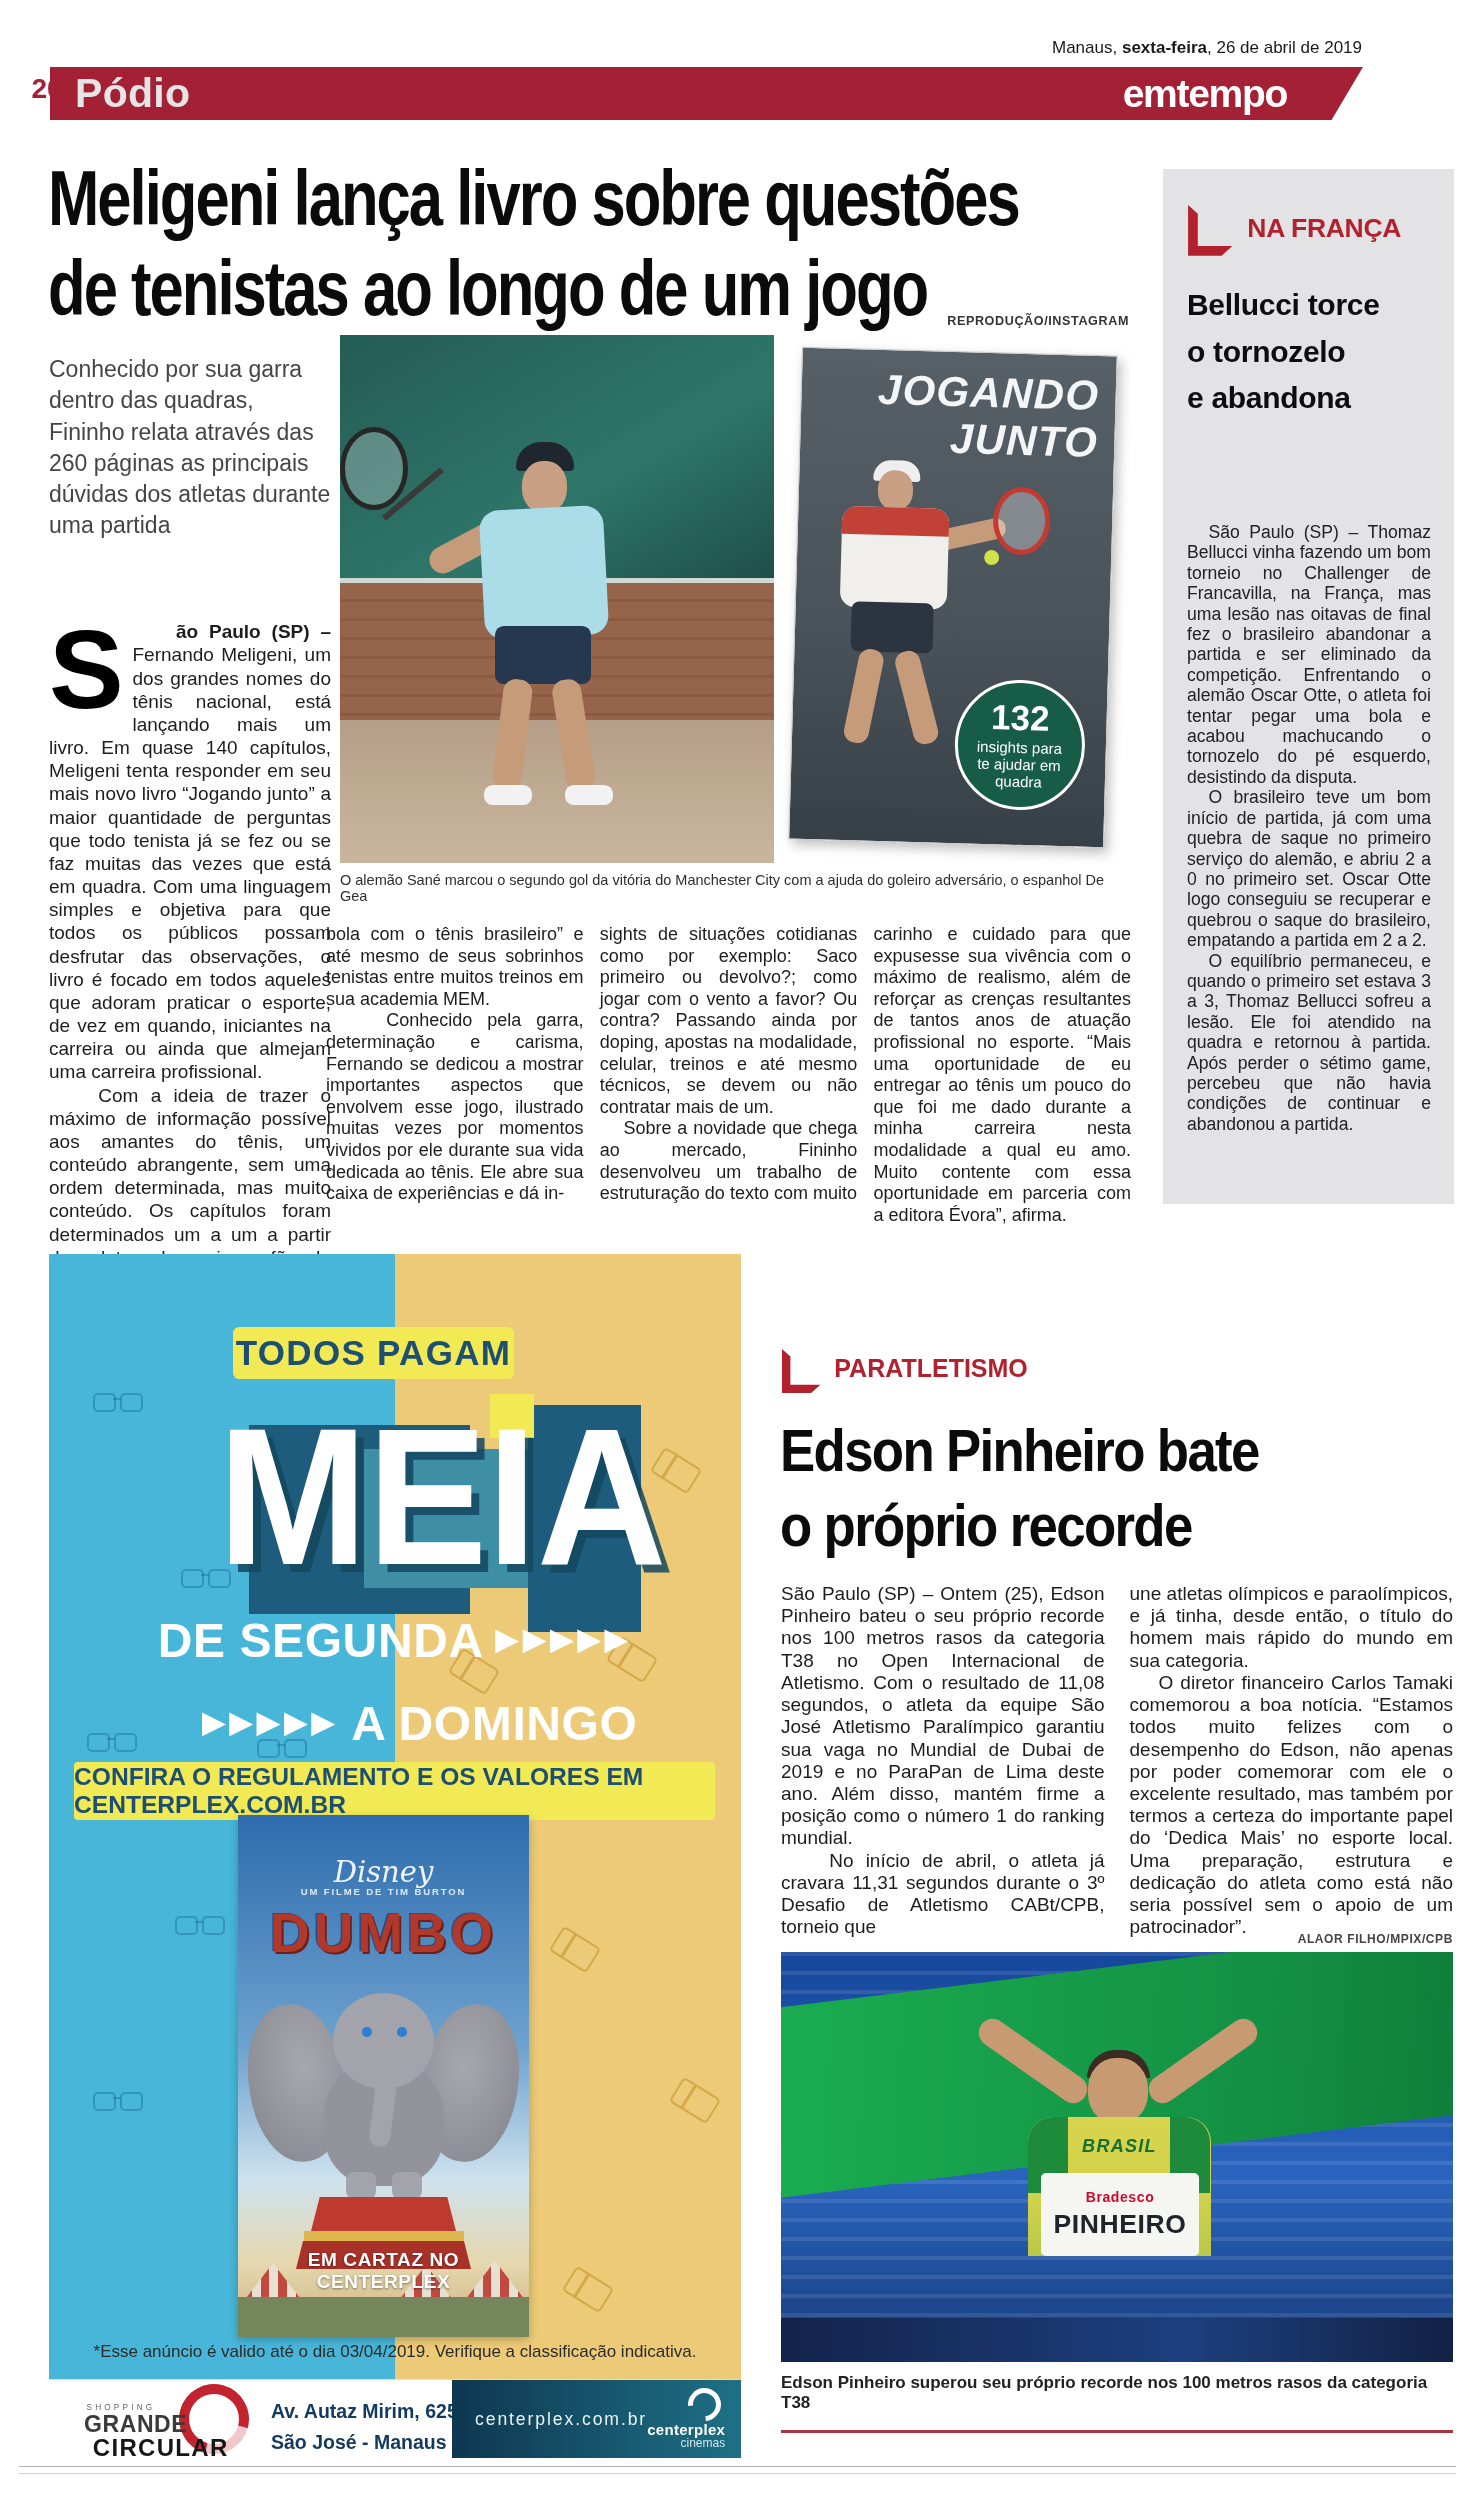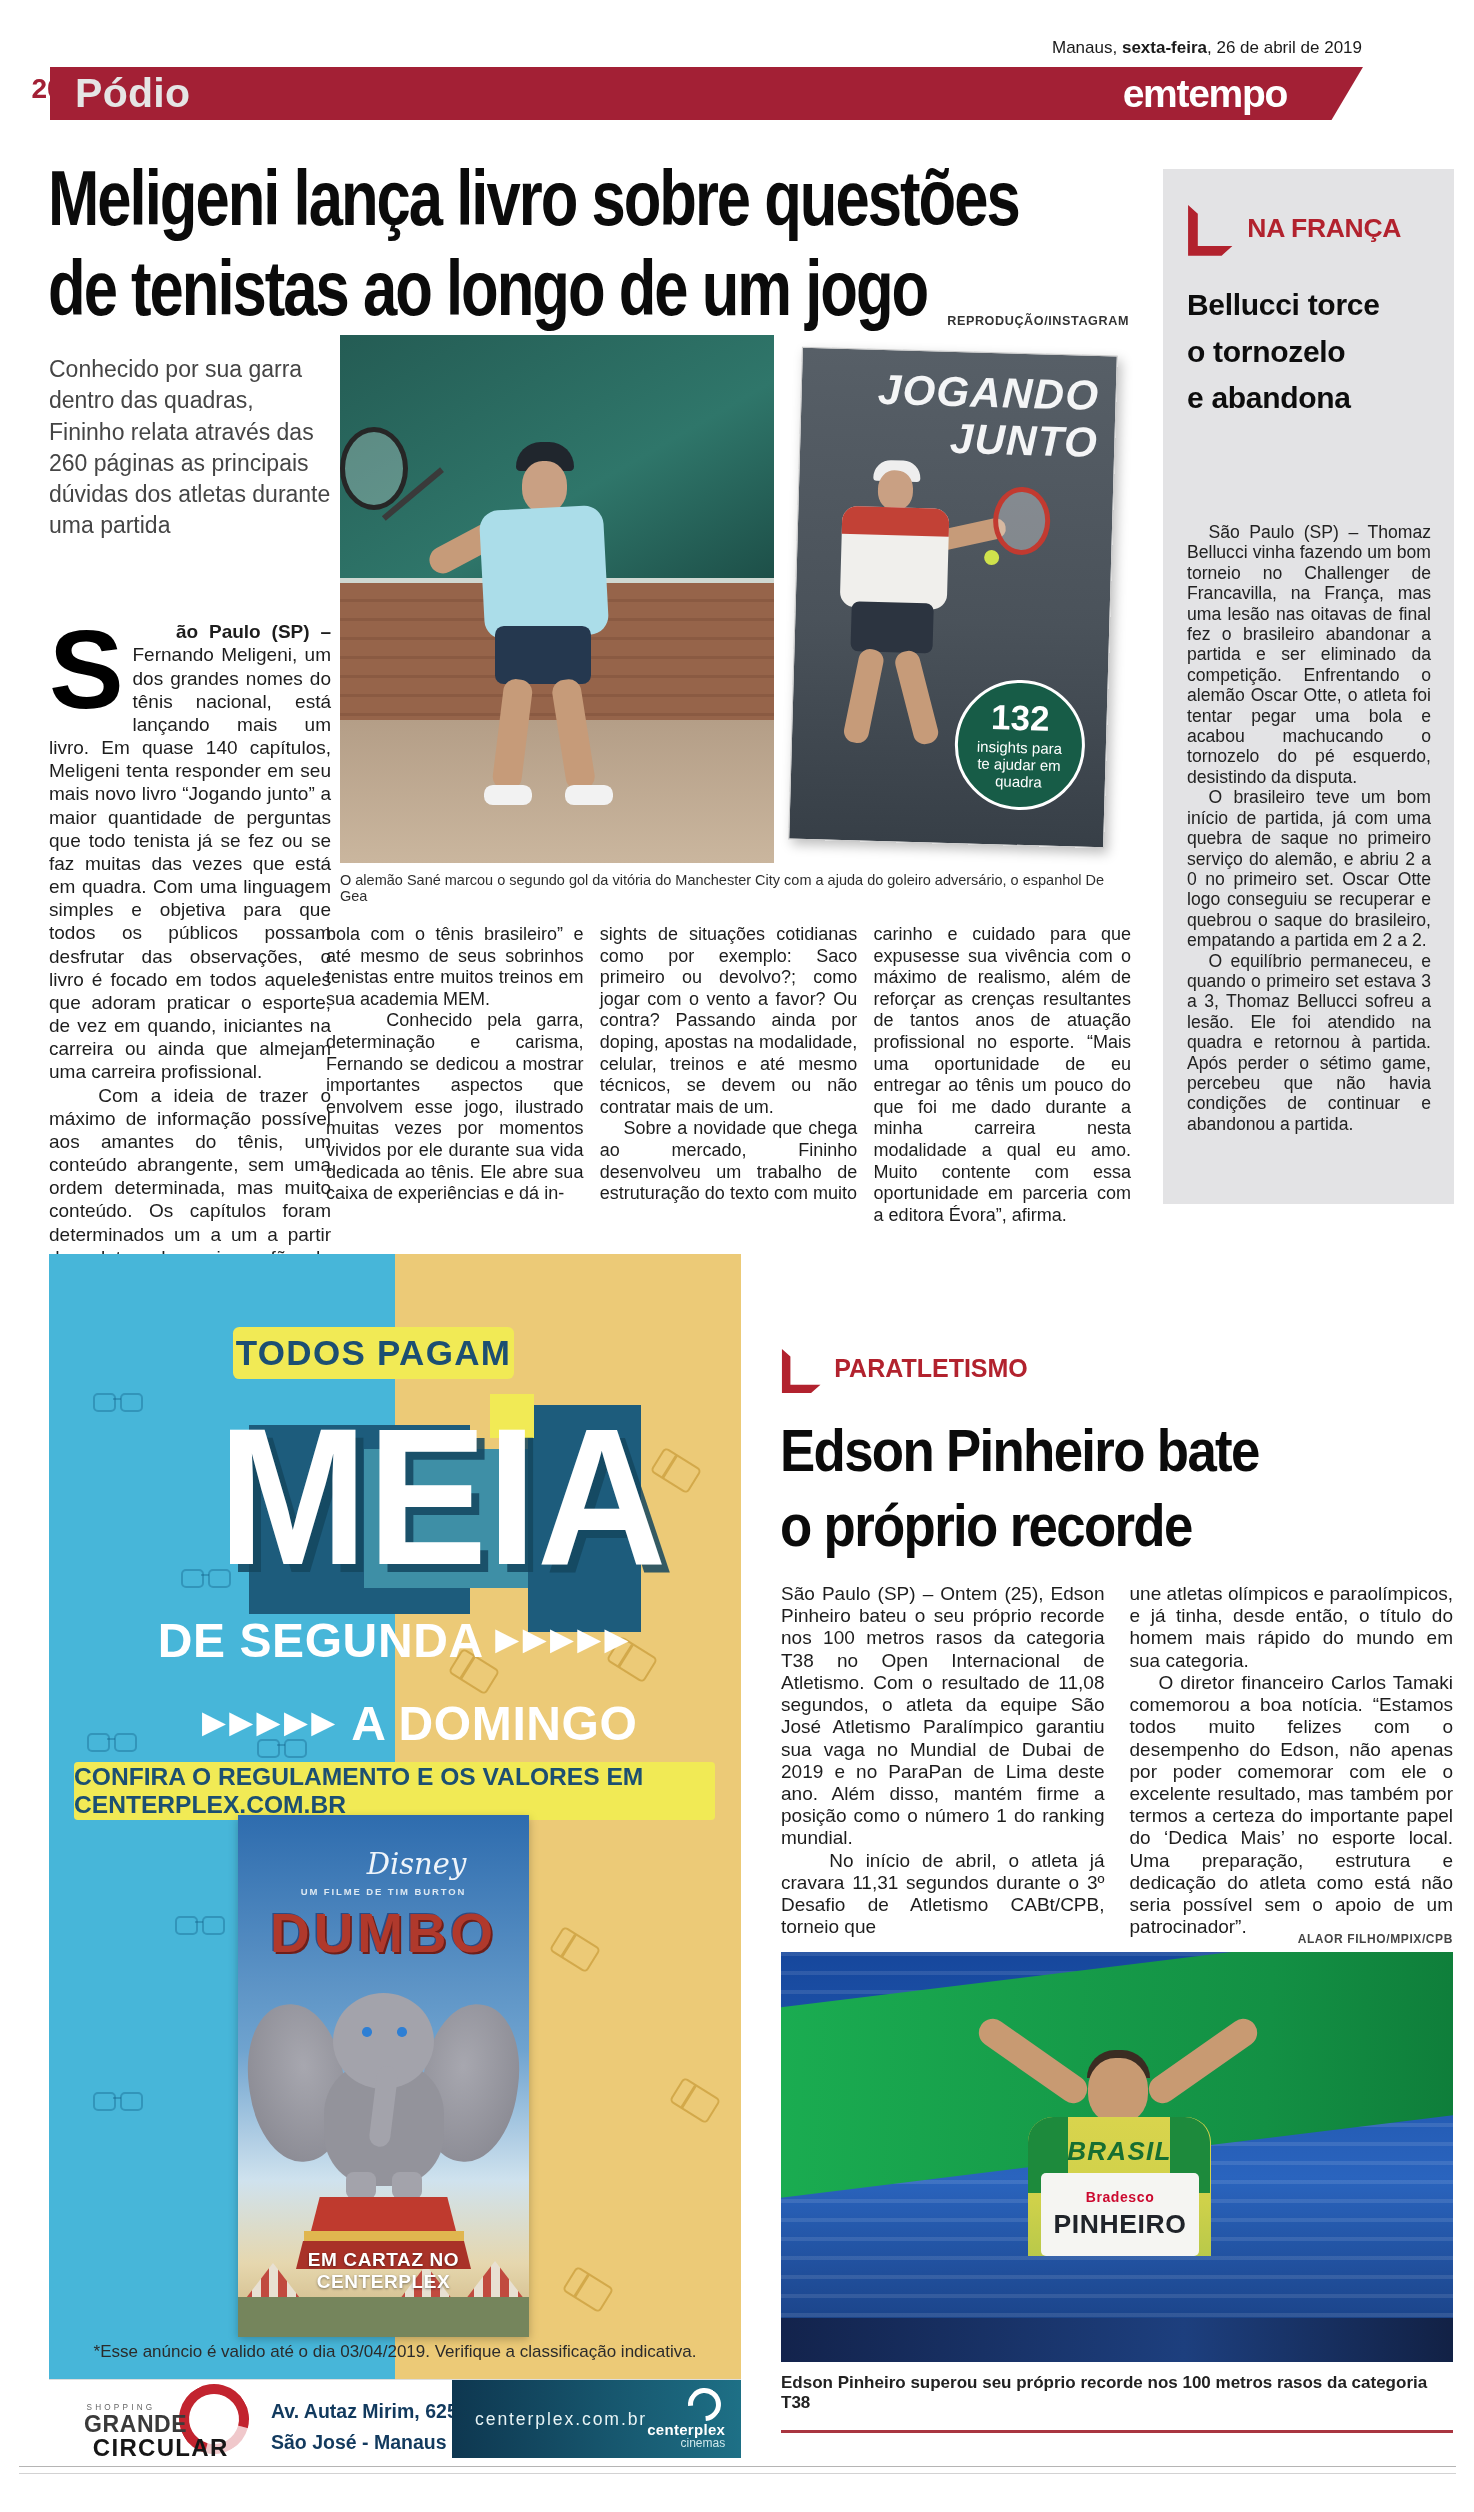--- a/index.html
+++ b/index.html
@@ -107,21 +107,21 @@
   #athlete{position:absolute;left:0;top:0;width:100%;height:100%;}
   #athlete .arm1{position:absolute;left:189px;top:95px;width:126px;height:28px;background:#c89a72;border-radius:14px;transform:rotate(35deg);}
   #athlete .arm2{position:absolute;left:359px;top:95px;width:126px;height:28px;background:#c89a72;border-radius:14px;transform:rotate(-35deg);}
   #athlete .head{position:absolute;left:307px;top:106px;width:60px;height:66px;background:#c89a72;border-radius:46%;}
   #athlete .hair{position:absolute;left:306px;top:98px;width:63px;height:28px;background:#3a2c22;border-radius:31.5px 31.5px 0 0;}
   #athlete .shirt{position:absolute;left:247px;top:165px;width:183px;height:139px;border-radius:25px 25px 0 0;
       background:linear-gradient(180deg,#d9d44d 0%,#cfd14a 60%,#b9c94a 100%);}
   #athlete .sleeveL{position:absolute;left:247px;top:165px;width:40px;height:76px;background:#1d8a3c;border-radius:25px 0 0 0;}
   #athlete .sleeveR{position:absolute;left:389px;top:165px;width:40px;height:76px;background:#1d8a3c;border-radius:0 25px 0 0;}
   #athlete .brasil{position:absolute;left:247px;top:184px;width:183px;text-align:center;
-      font-size:26px;font-weight:800;font-style:italic;color:#176f31;letter-spacing:1.3px;}
+      font-size:18px;font-weight:800;font-style:italic;color:#176f31;letter-spacing:1.3px;}
   #athlete .bib{position:absolute;left:260px;top:221px;width:158px;height:83px;background:#f5f5f2;
       border-radius:5px;display:flex;flex-direction:column;align-items:center;justify-content:center;}
   #athlete .sponsor{font-size:14px;font-weight:800;color:#cc092f;letter-spacing:0.6px;}
   #athlete .bibname{font-size:26.5px;font-weight:800;color:#20242a;letter-spacing:0.6px;margin-top:3.8px;}
   #photo2 .bottomband{position:absolute;left:0;bottom:0;width:100%;height:44px;
       background:linear-gradient(90deg,#13234c,#1d3f7e 60%,#122145);}
   #caption-2{left:781px;top:2373px;width:672px;font-size:17px;font-weight:600;color:#222;}
   #redline{left:781px;top:2430px;width:672px;height:2.5px;background:#a93540;}
   #bottomrule{left:19px;top:2466px;width:1437px;height:6.3px;
       border-top:1.9px solid #b5b5b5;border-bottom:1.9px solid #d2d2d2;}
@@ -147,22 +147,22 @@
   .adline{position:absolute;left:0;width:100%;text-align:center;color:#fff;font-weight:800;}
   #seg1{top:359px;font-size:48px;letter-spacing:0.6px;}
   #seg2{top:442px;font-size:48px;letter-spacing:0.6px;transform:translateX(25px);}
   .arrows{font-size:29px;letter-spacing:5px;vertical-align:7.6px;}
   #strip{position:absolute;left:25px;top:508px;width:641px;height:58px;background:#f1ea55;border-radius:3.8px;
       display:flex;align-items:center;justify-content:center;font-size:24.6px;font-weight:800;color:#1c4f72;}
   
   #poster{position:absolute;left:189px;top:561px;width:291px;height:522px;overflow:hidden;
       background:linear-gradient(180deg,#2e6cae 0%,#6fa3cf 45%,#cfe2ee 70%,#e6d7ae 86%,#c9b07c 100%);
       box-shadow:0 2.5px 8.8px rgba(0,0,0,.25);}
-  #poster .studio{position:absolute;top:32px;width:100%;text-align:center;
-      font-family:"DejaVu Serif",serif;font-style:italic;font-size:29px;color:#eef4fa;padding-left:33px;}
+  #poster .studio{position:absolute;top:40px;width:100%;text-align:center;
+      font-family:"DejaVu Serif",serif;font-style:italic;font-size:29px;color:#eef4fa;}
   #poster .byline{position:absolute;top:71px;width:100%;text-align:center;font-size:9.5px;
       letter-spacing:1.9px;color:#dce8f2;font-weight:700;}
   #poster .title{position:absolute;top:86px;width:100%;text-align:center;font-size:55px;font-weight:800;
       letter-spacing:3.8px;color:#b0392c;text-shadow:1.9px 1.9px 0 #6e1f1a,-1.3px -1.3px 0 #2a4c86;}
   .eleph{position:absolute;}
   #earL{left:11.3px;top:189px;width:95px;height:158px;background:radial-gradient(ellipse at 60% 40%,#a7a7af,#84848d);border-radius:48%;transform:rotate(-8deg);}
   #earR{left:185px;top:189px;width:95px;height:158px;background:radial-gradient(ellipse at 40% 40%,#a7a7af,#84848d);border-radius:48%;transform:rotate(8deg);}
   #ebody{left:86px;top:247px;width:120px;height:124px;background:#93939b;border-radius:42%;}
   #ehead{left:95px;top:178px;width:101px;height:96px;background:#a3a3ab;border-radius:50%;}
   #eyeL{left:124px;top:212px;width:9.5px;height:9.5px;background:#2e7fd4;border-radius:50%;}

